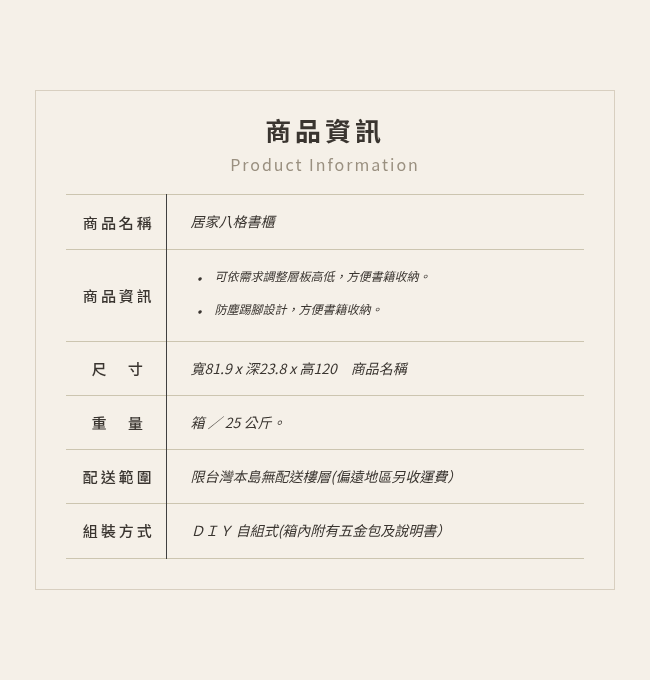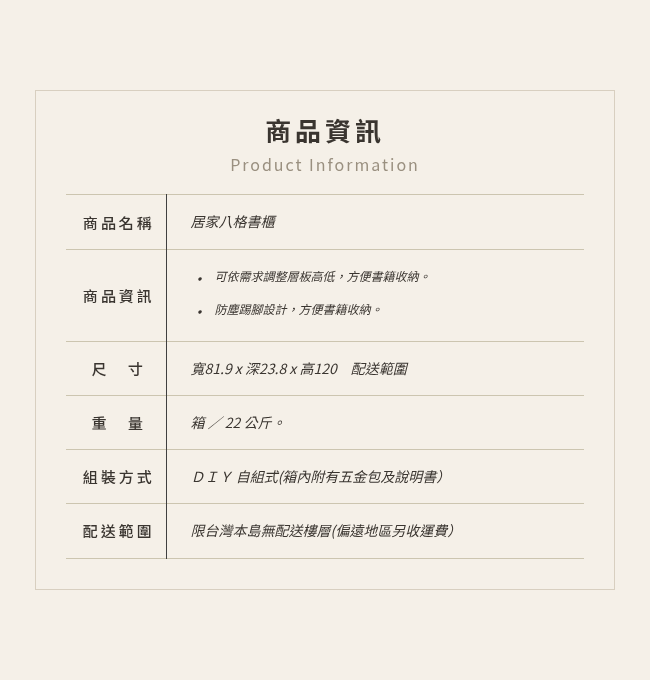--- a/index.html
+++ b/index.html
@@ -131,29 +131,29 @@
               <span class="bullet-text">可依需求調整層板高低，方便書籍收納。</span>
             </div>
             <div class="bullet-item">
               <span class="bullet">•</span>
               <span class="bullet-text">防塵踢腳設計，方便書籍收納。</span>
             </div>
           </td>
         </tr>
         <tr>
           <td class="label-cell">尺　寸</td>
-          <td class="value-cell">寬81.9 x 深23.8 x 高120　配送範圍</td>
+          <td class="value-cell">寬81.9 x 深23.8 x 高120　商品名稱</td>
         </tr>
         <tr>
           <td class="label-cell">重　量</td>
-          <td class="value-cell">箱 ／ 22 公斤。</td>
+          <td class="value-cell">箱 ／ 25 公斤。</td>
+        </tr>
+        <tr>
+          <td class="label-cell">配送範圍</td>
+          <td class="value-cell">限台灣本島無配送樓層(偏遠地區另收運費）</td>
         </tr>
         <tr>
           <td class="label-cell">組裝方式</td>
           <td class="value-cell">ＤＩＹ 自組式(箱內附有五金包及說明書）</td>
-        </tr>
-        <tr>
-          <td class="label-cell">配送範圍</td>
-          <td class="value-cell">限台灣本島無配送樓層(偏遠地區另收運費）</td>
         </tr>
       </tbody>
   </table>
 </div>
 
 </body></html>

